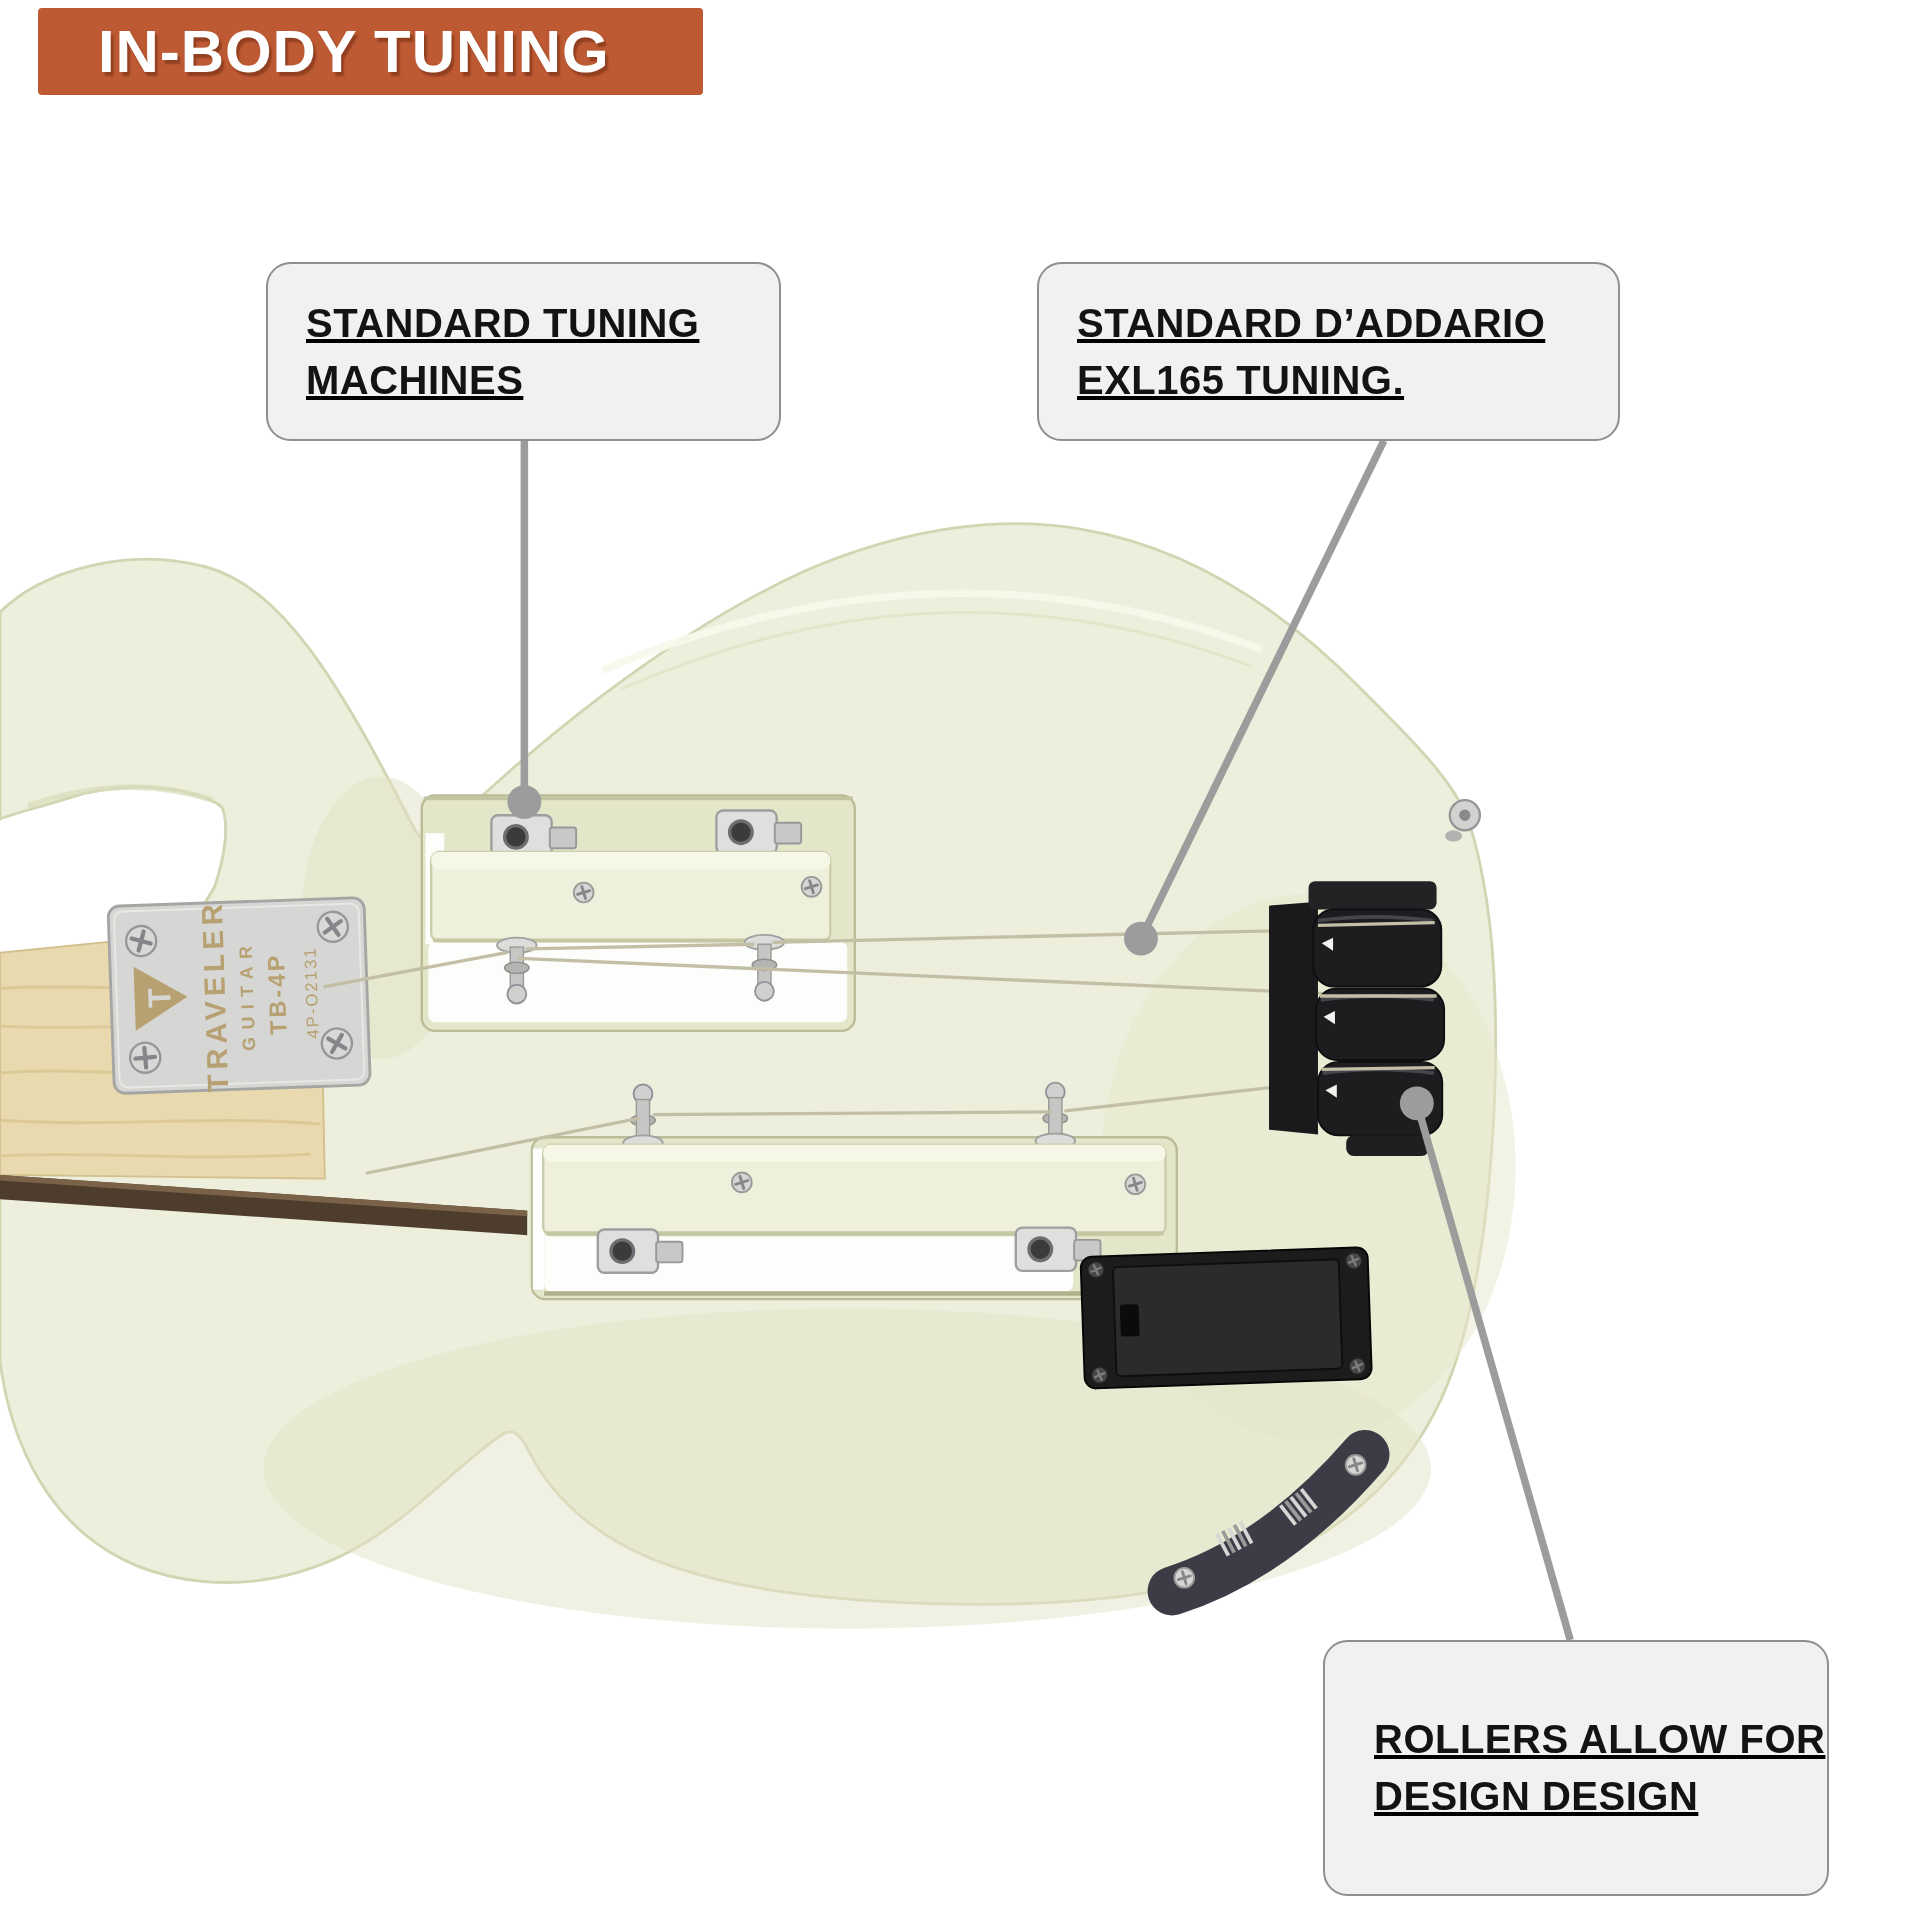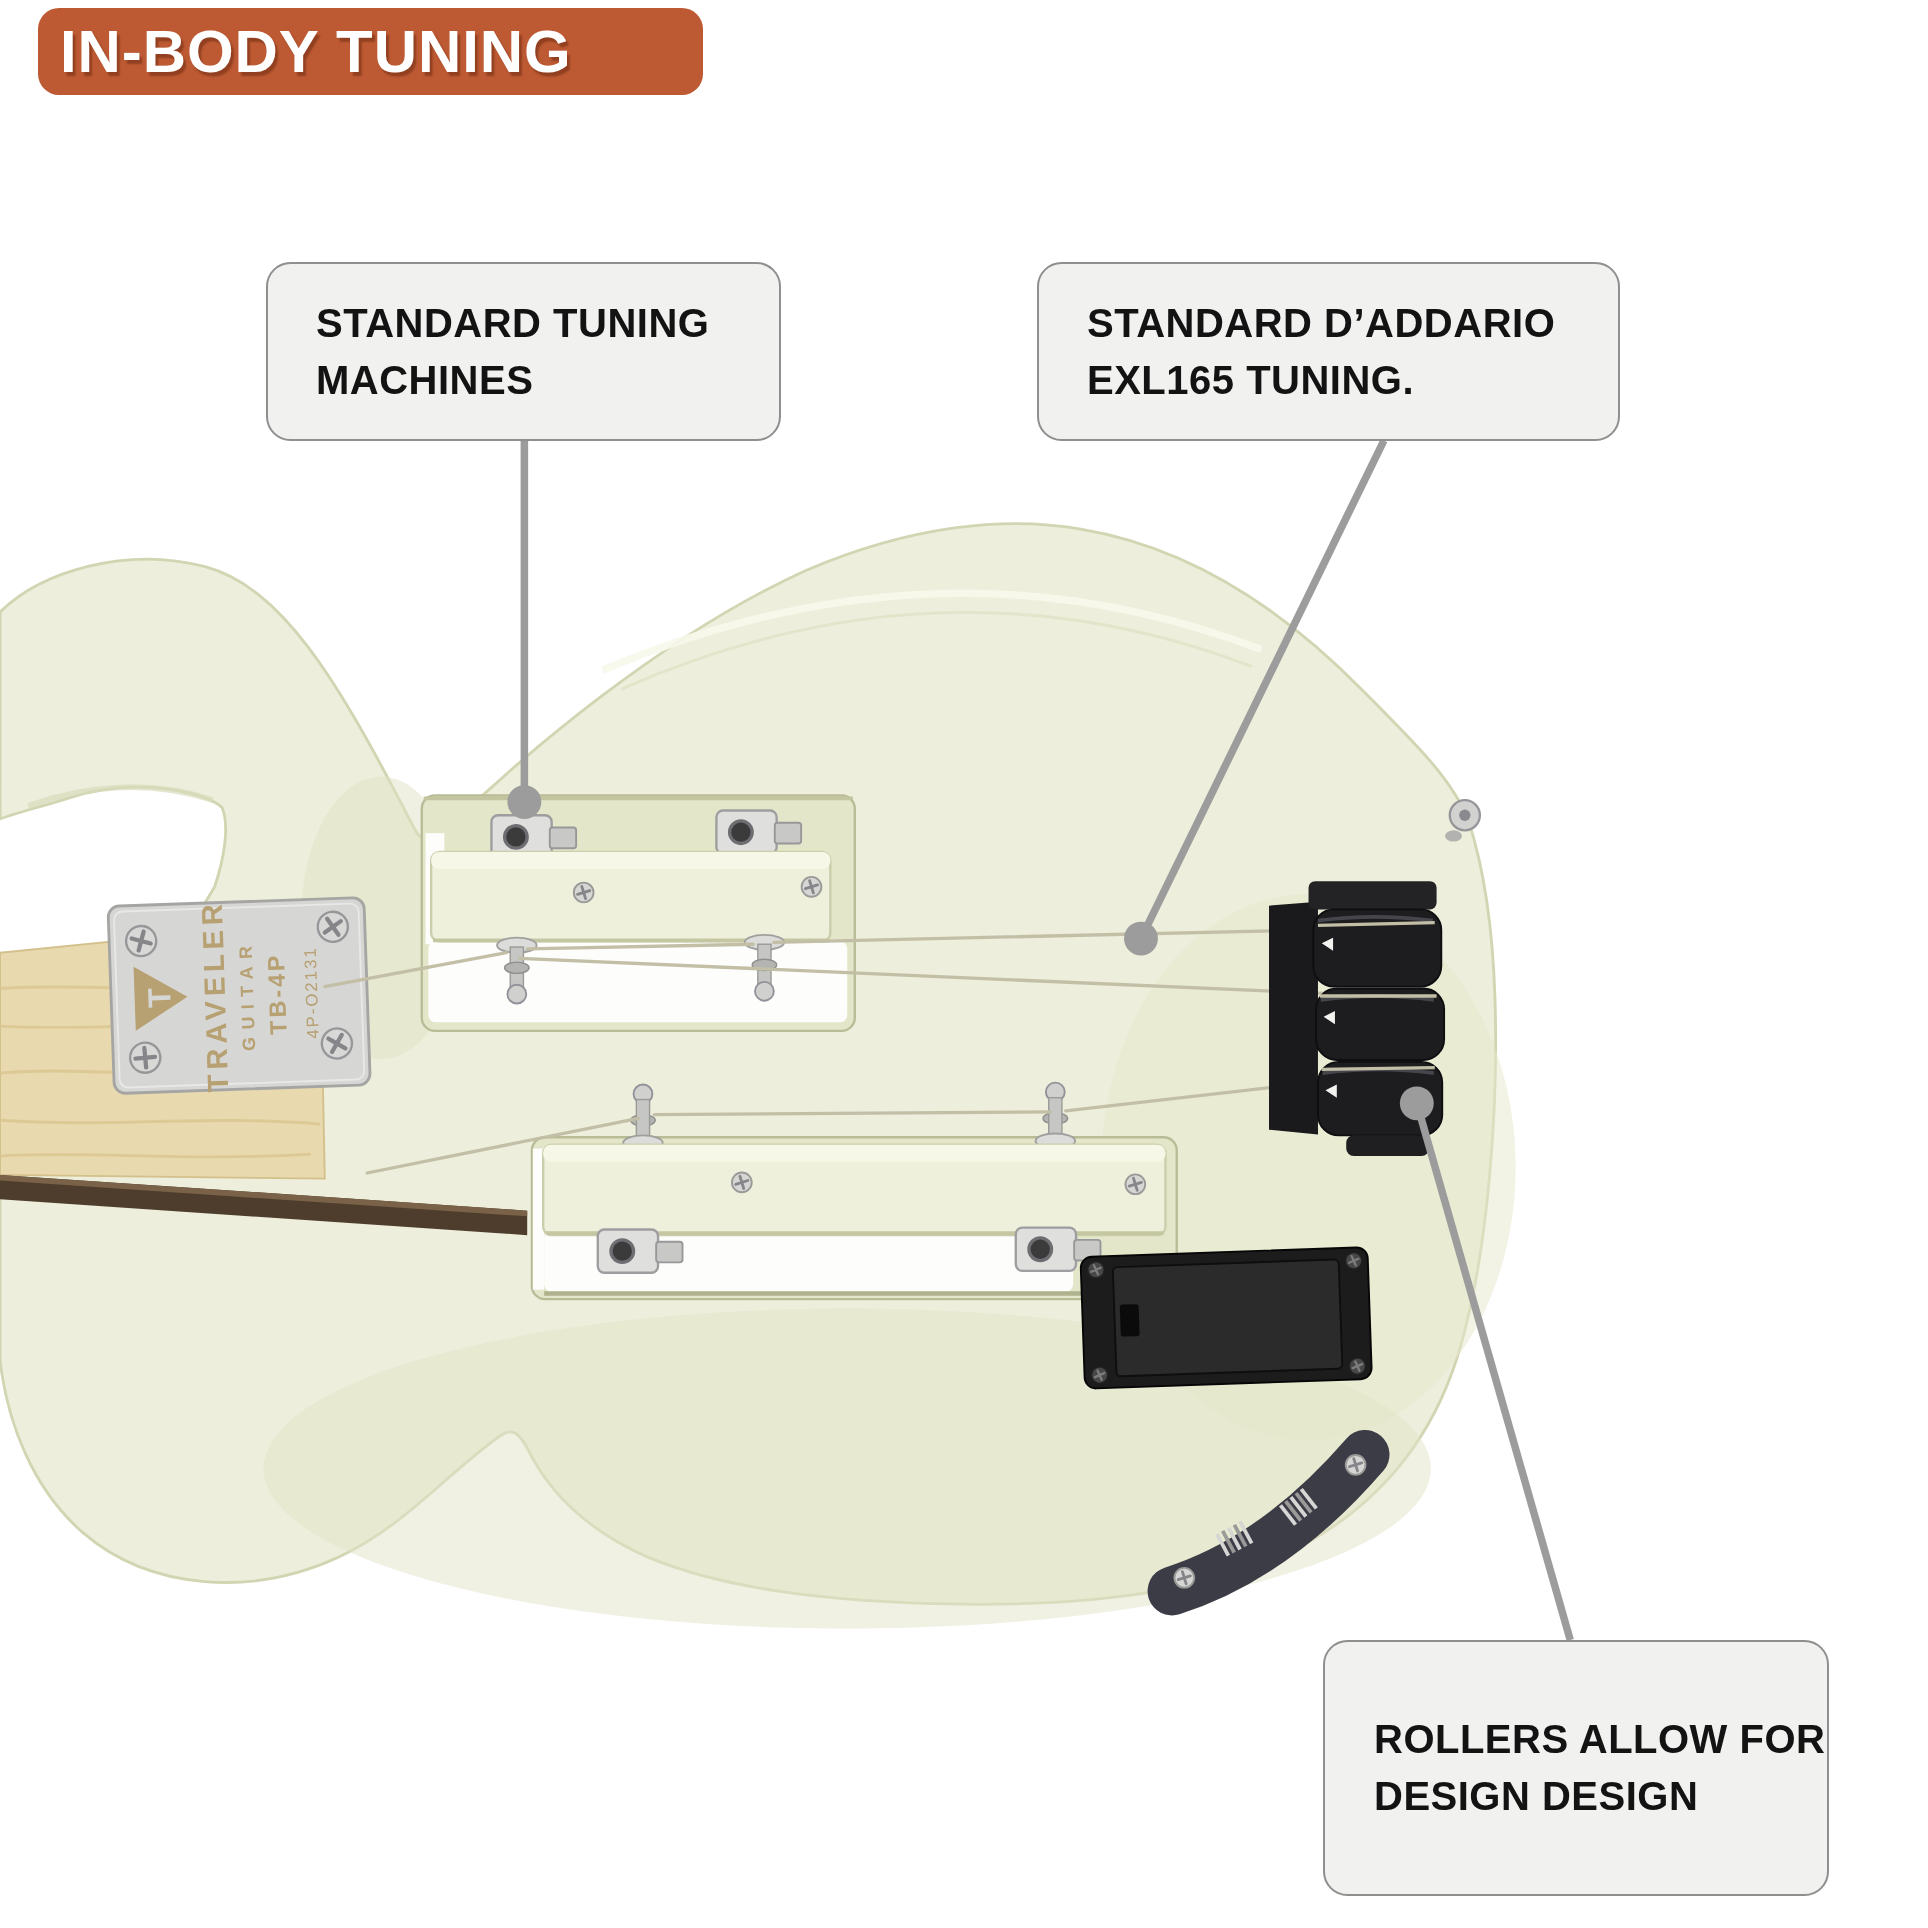--- a/index.html
+++ b/index.html
@@ -3,31 +3,31 @@
 <meta charset="utf-8">
 <style>
   html,body{margin:0;padding:0;background:#ffffff;}
   #canvas{
     position:relative;width:1928px;height:1928px;background:#ffffff;overflow:hidden;
     font-family:"Liberation Sans","DejaVu Sans",sans-serif;
   }
   svg{position:absolute;left:0;top:0;}
   .banner{
     position:absolute;left:38px;top:7.5px;width:665px;height:87px;
-    background:#BD5A33;border-radius:21px;display:flex;align-items:center;
-    padding-left:22px;box-sizing:border-box;
+    background:#BD5A33;border-radius:4px;display:flex;align-items:center;
+    padding-left:60px;box-sizing:border-box;
   }
   .banner .t{
     font-size:60px;font-weight:bold;color:#ffffff;letter-spacing:0.9px;
     text-shadow:2.8px 3.8px 1.9px rgba(110,42,16,0.55);white-space:nowrap;
   }
   .callout{
     position:absolute;background:#F1F1EF;border:2.8px solid #8F8F8F;border-radius:24.5px;
     display:flex;flex-direction:column;justify-content:center;
-    padding:17px 48px;box-sizing:border-box;z-index:5;
+    padding:17px 38px;box-sizing:border-box;z-index:5;text-decoration:underline;
   }
   .callout .line{
     font-weight:bold;font-size:40px;line-height:1.42;color:#131313;
     letter-spacing:0.5px;white-space:nowrap;
   }
   #callout-1{left:266px;top:262px;width:515px;height:179px;}
   #callout-2{left:1037px;top:262px;width:583px;height:179px;}
   #callout-3{left:1323px;top:1640px;width:506px;height:256px;padding-left:49px;}
 </style>
 </head>

